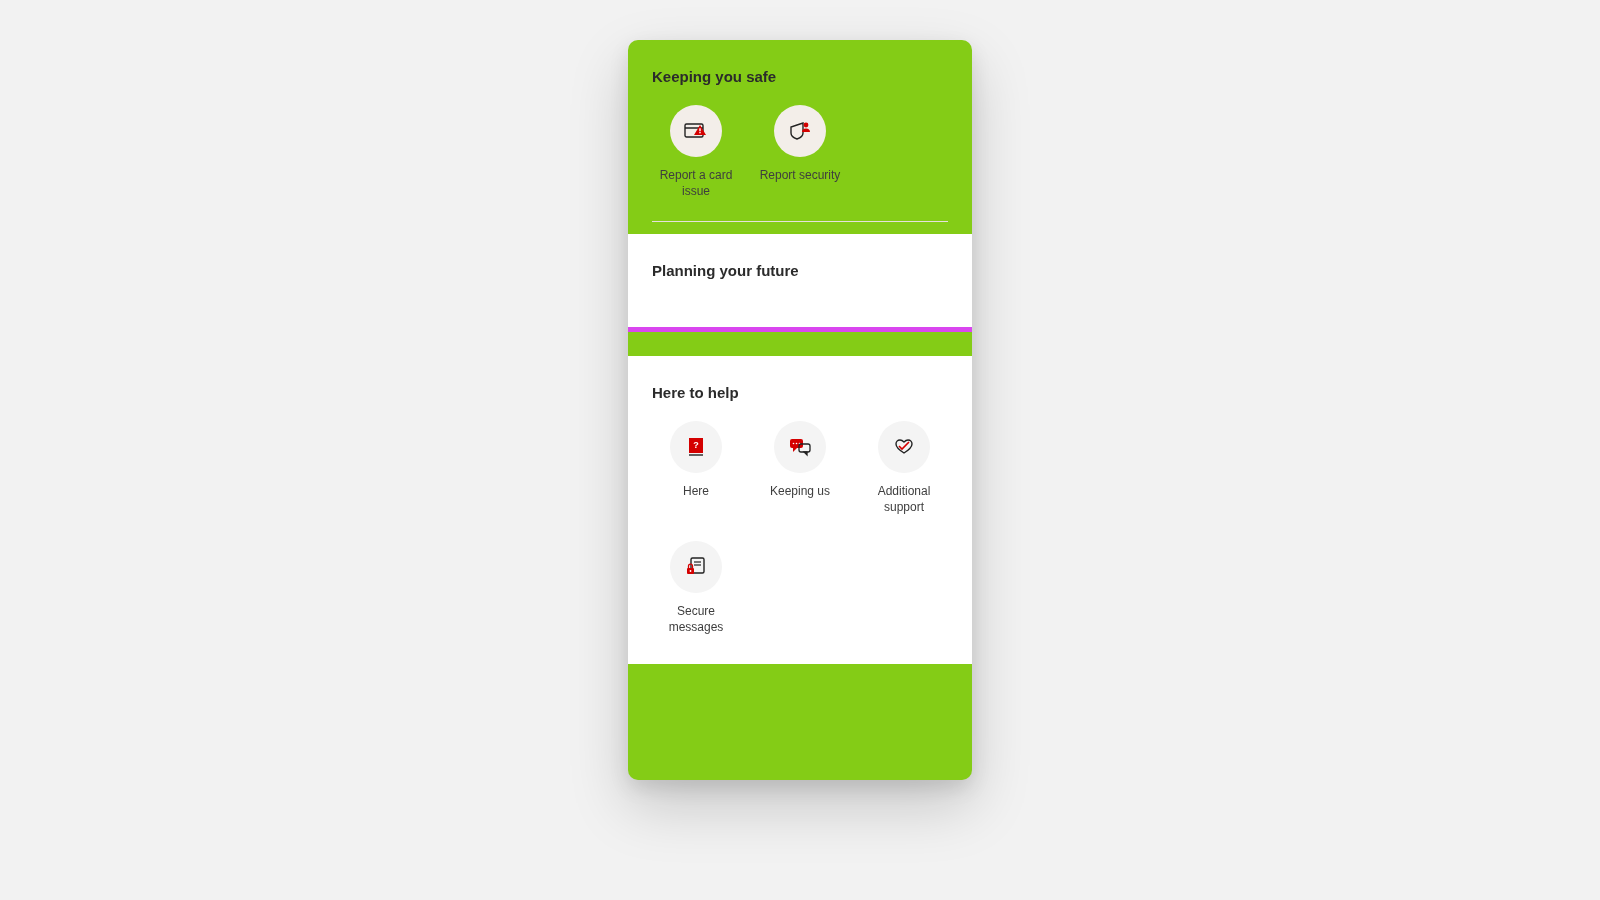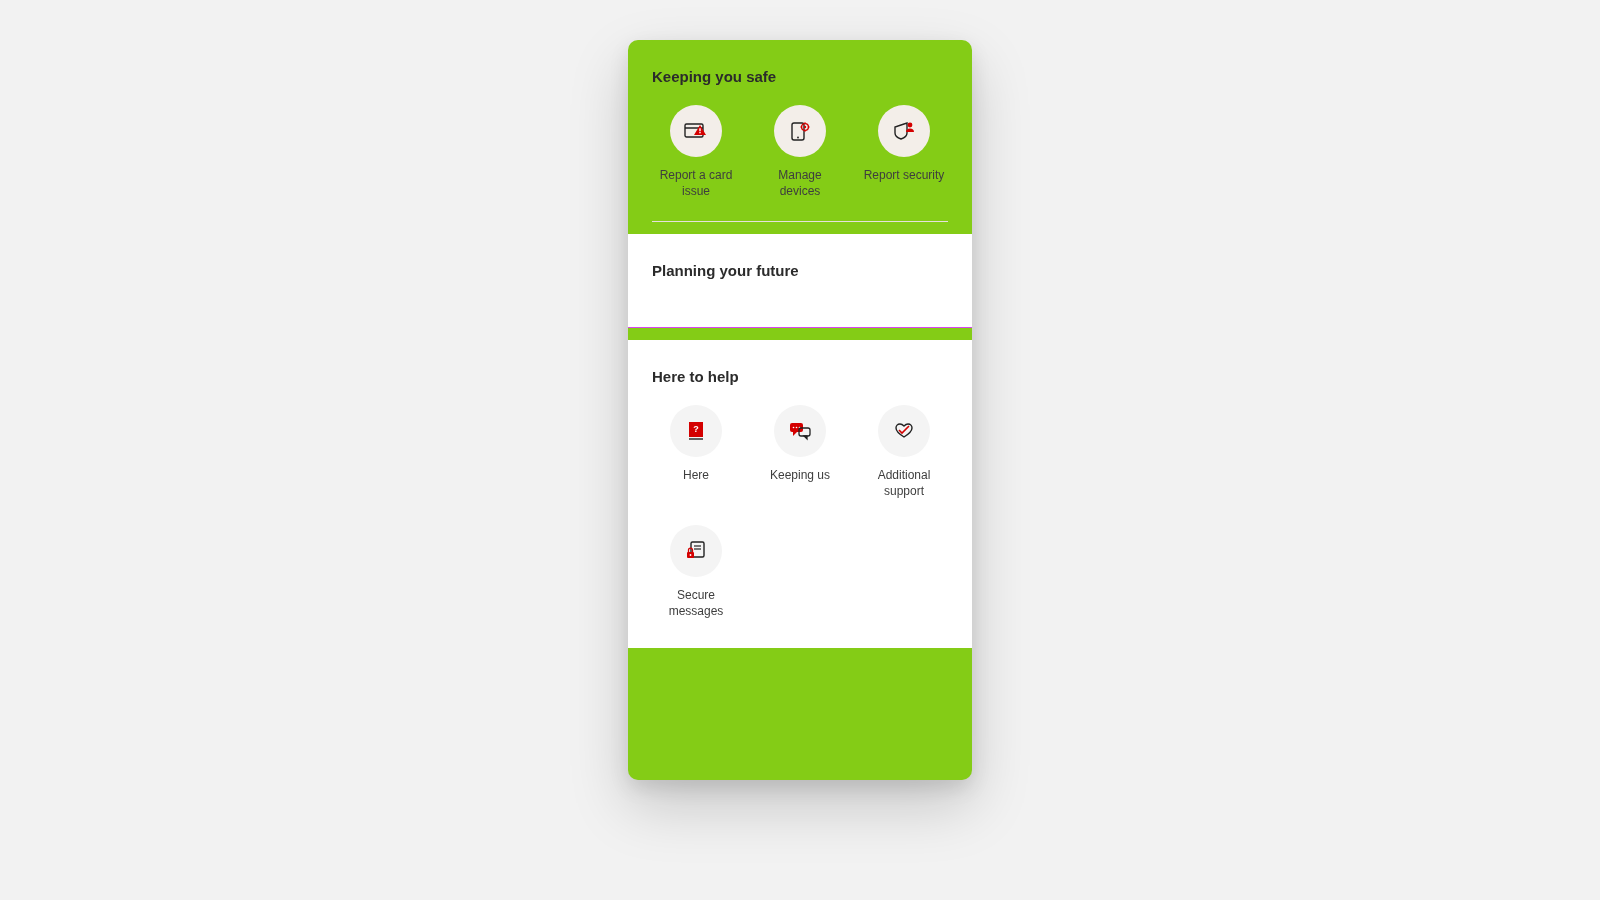--- a/index.html
+++ b/index.html
@@ -73,24 +73,24 @@
     margin: 0 24px;
   }
   .section.white {
     background: #ffffff;
     border-top-left-radius: 0;
     border-top-right-radius: 0;
     padding-bottom: 28px;
     margin-top: 12px;
   }
   .section.white + .section.white {
-    margin-top: 12px;
+    margin-top: 24px;
   }
   .section.white-first {
-    border-bottom: 1px solid #d946ef;
+    border-bottom: 5px solid #d946ef;
   }
   svg { display:block; }
 </style>
 </head>
 <body>
 
 <div class="phone-card">
 
   <div class="section">
     <div class="section-title">Keeping you safe</div>
@@ -102,35 +102,20 @@
             <rect x="1" y="3" width="18" height="13" rx="1.5" fill="none" stroke="#222" stroke-width="1.4"></rect>
             <line x1="1" y1="7" x2="19" y2="7" stroke="#222" stroke-width="1.4"></line>
             <polygon points="16,4 22,14 10,14" fill="#d40000"></polygon>
             <rect x="15.3" y="7.3" width="1.4" height="3" fill="#fff"></rect>
             <rect x="15.3" y="11" width="1.4" height="1.3" fill="#fff"></rect>
           </svg>
         </div>
         <div class="tile-label">Report a card issue</div>
       </div>
 
-      <div class="tile">
-        <div class="icon-circle">
-          <svg width="24" height="22" viewBox="0 0 24 22">
-            <rect x="4" y="3" width="12" height="17" rx="2" fill="none" stroke="#222" stroke-width="1.4"></rect>
-            <circle cx="10" cy="17.5" r="0.9" fill="#222"></circle>
-            <circle cx="17" cy="7" r="3.4" fill="none" stroke="#d40000" stroke-width="1.4"></circle>
-            <circle cx="17" cy="7" r="1.2" fill="#d40000"></circle>
-            <line x1="17" y1="3.6" x2="17" y2="2.3" stroke="#d40000" stroke-width="1.2"></line>
-            <line x1="17" y1="11.7" x2="17" y2="10.4" stroke="#d40000" stroke-width="1.2"></line>
-            <line x1="13.6" y1="7" x2="12.3" y2="7" stroke="#d40000" stroke-width="1.2"></line>
-            <line x1="21.7" y1="7" x2="20.4" y2="7" stroke="#d40000" stroke-width="1.2"></line>
-          </svg>
-        </div>
-        <div class="tile-label">Manage devices</div>
-      </div>
 
       <div class="tile">
         <div class="icon-circle">
           <svg width="24" height="22" viewBox="0 0 24 22">
             <path d="M8 4 L14 2 L14 12 C14 16 8 18 8 18 C8 18 2 16 2 12 L2 6 Z" transform="translate(1,1)" fill="none" stroke="#222" stroke-width="1.4"></path>
             <circle cx="18" cy="5" r="2.4" fill="#d40000"></circle>
             <path d="M14 12 C14 10 15.5 8.5 18 8.5 C20.5 8.5 22 10 22 12" fill="#d40000"></path>
           </svg>
         </div>
         <div class="tile-label">Report security</div>

